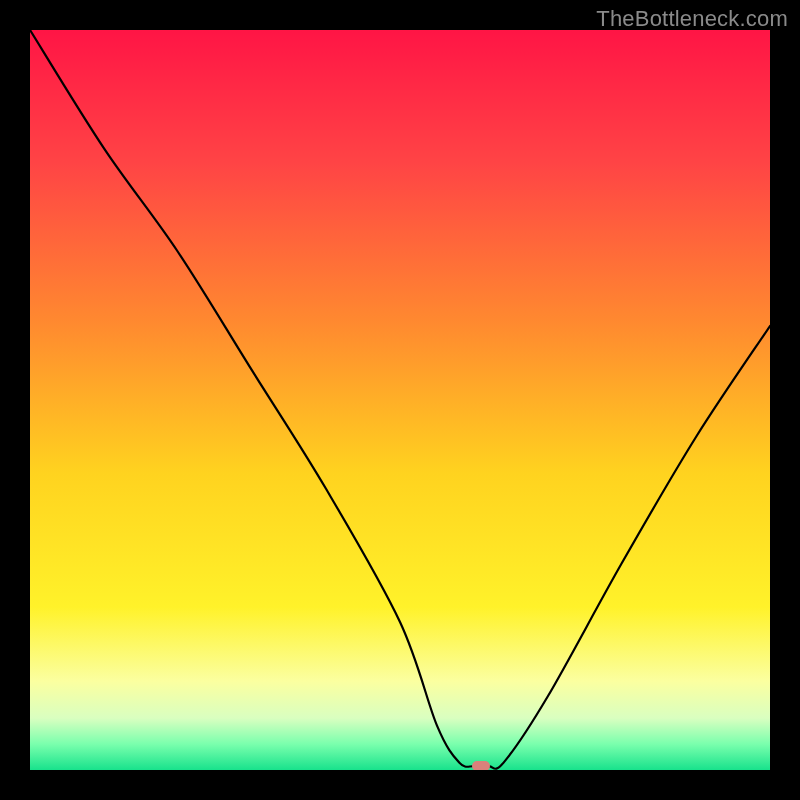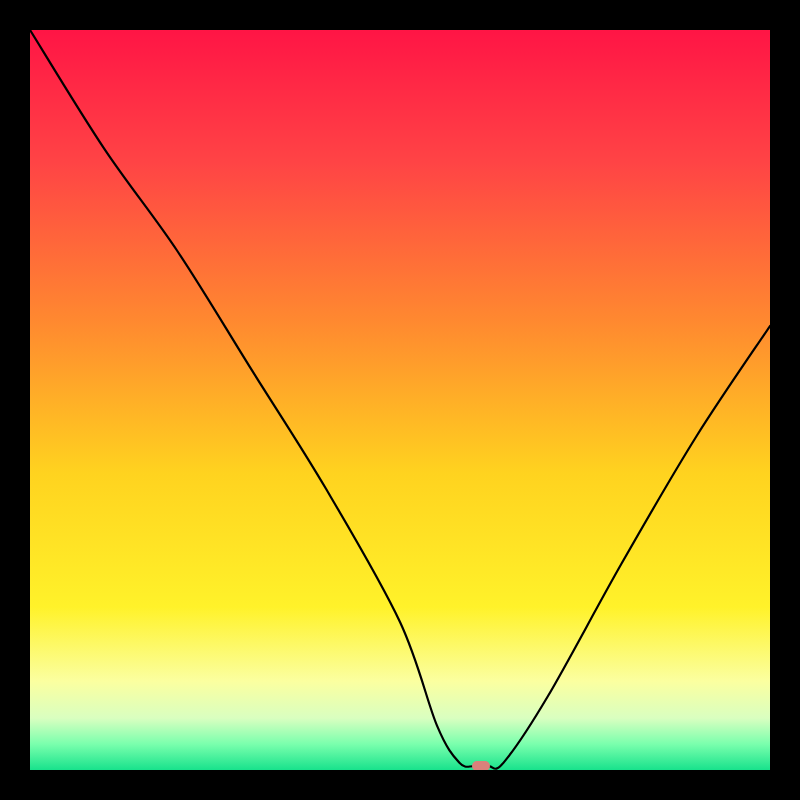--- a/index.html
+++ b/index.html
@@ -49,20 +49,21 @@
     font-size: 22px;
     font-weight: 500;
     letter-spacing: 0.2px;
   }
 </style>
 </head>
 <body>
 
 <div class="frame">
 
+  <div class="watermark">TheBottleneck.com</div>
 
   <div class="plot-area">
     <svg class="gradient-bg" viewBox="0 0 740 740" preserveAspectRatio="none">
       <defs>
         <linearGradient id="bg-grad" x1="0" y1="0" x2="0" y2="1">
             <stop offset="0%" stop-color="#ff1545"></stop>
             <stop offset="18%" stop-color="#ff4445"></stop>
             <stop offset="40%" stop-color="#ff8b2f"></stop>
             <stop offset="60%" stop-color="#ffd31f"></stop>
             <stop offset="78%" stop-color="#fff22a"></stop>

